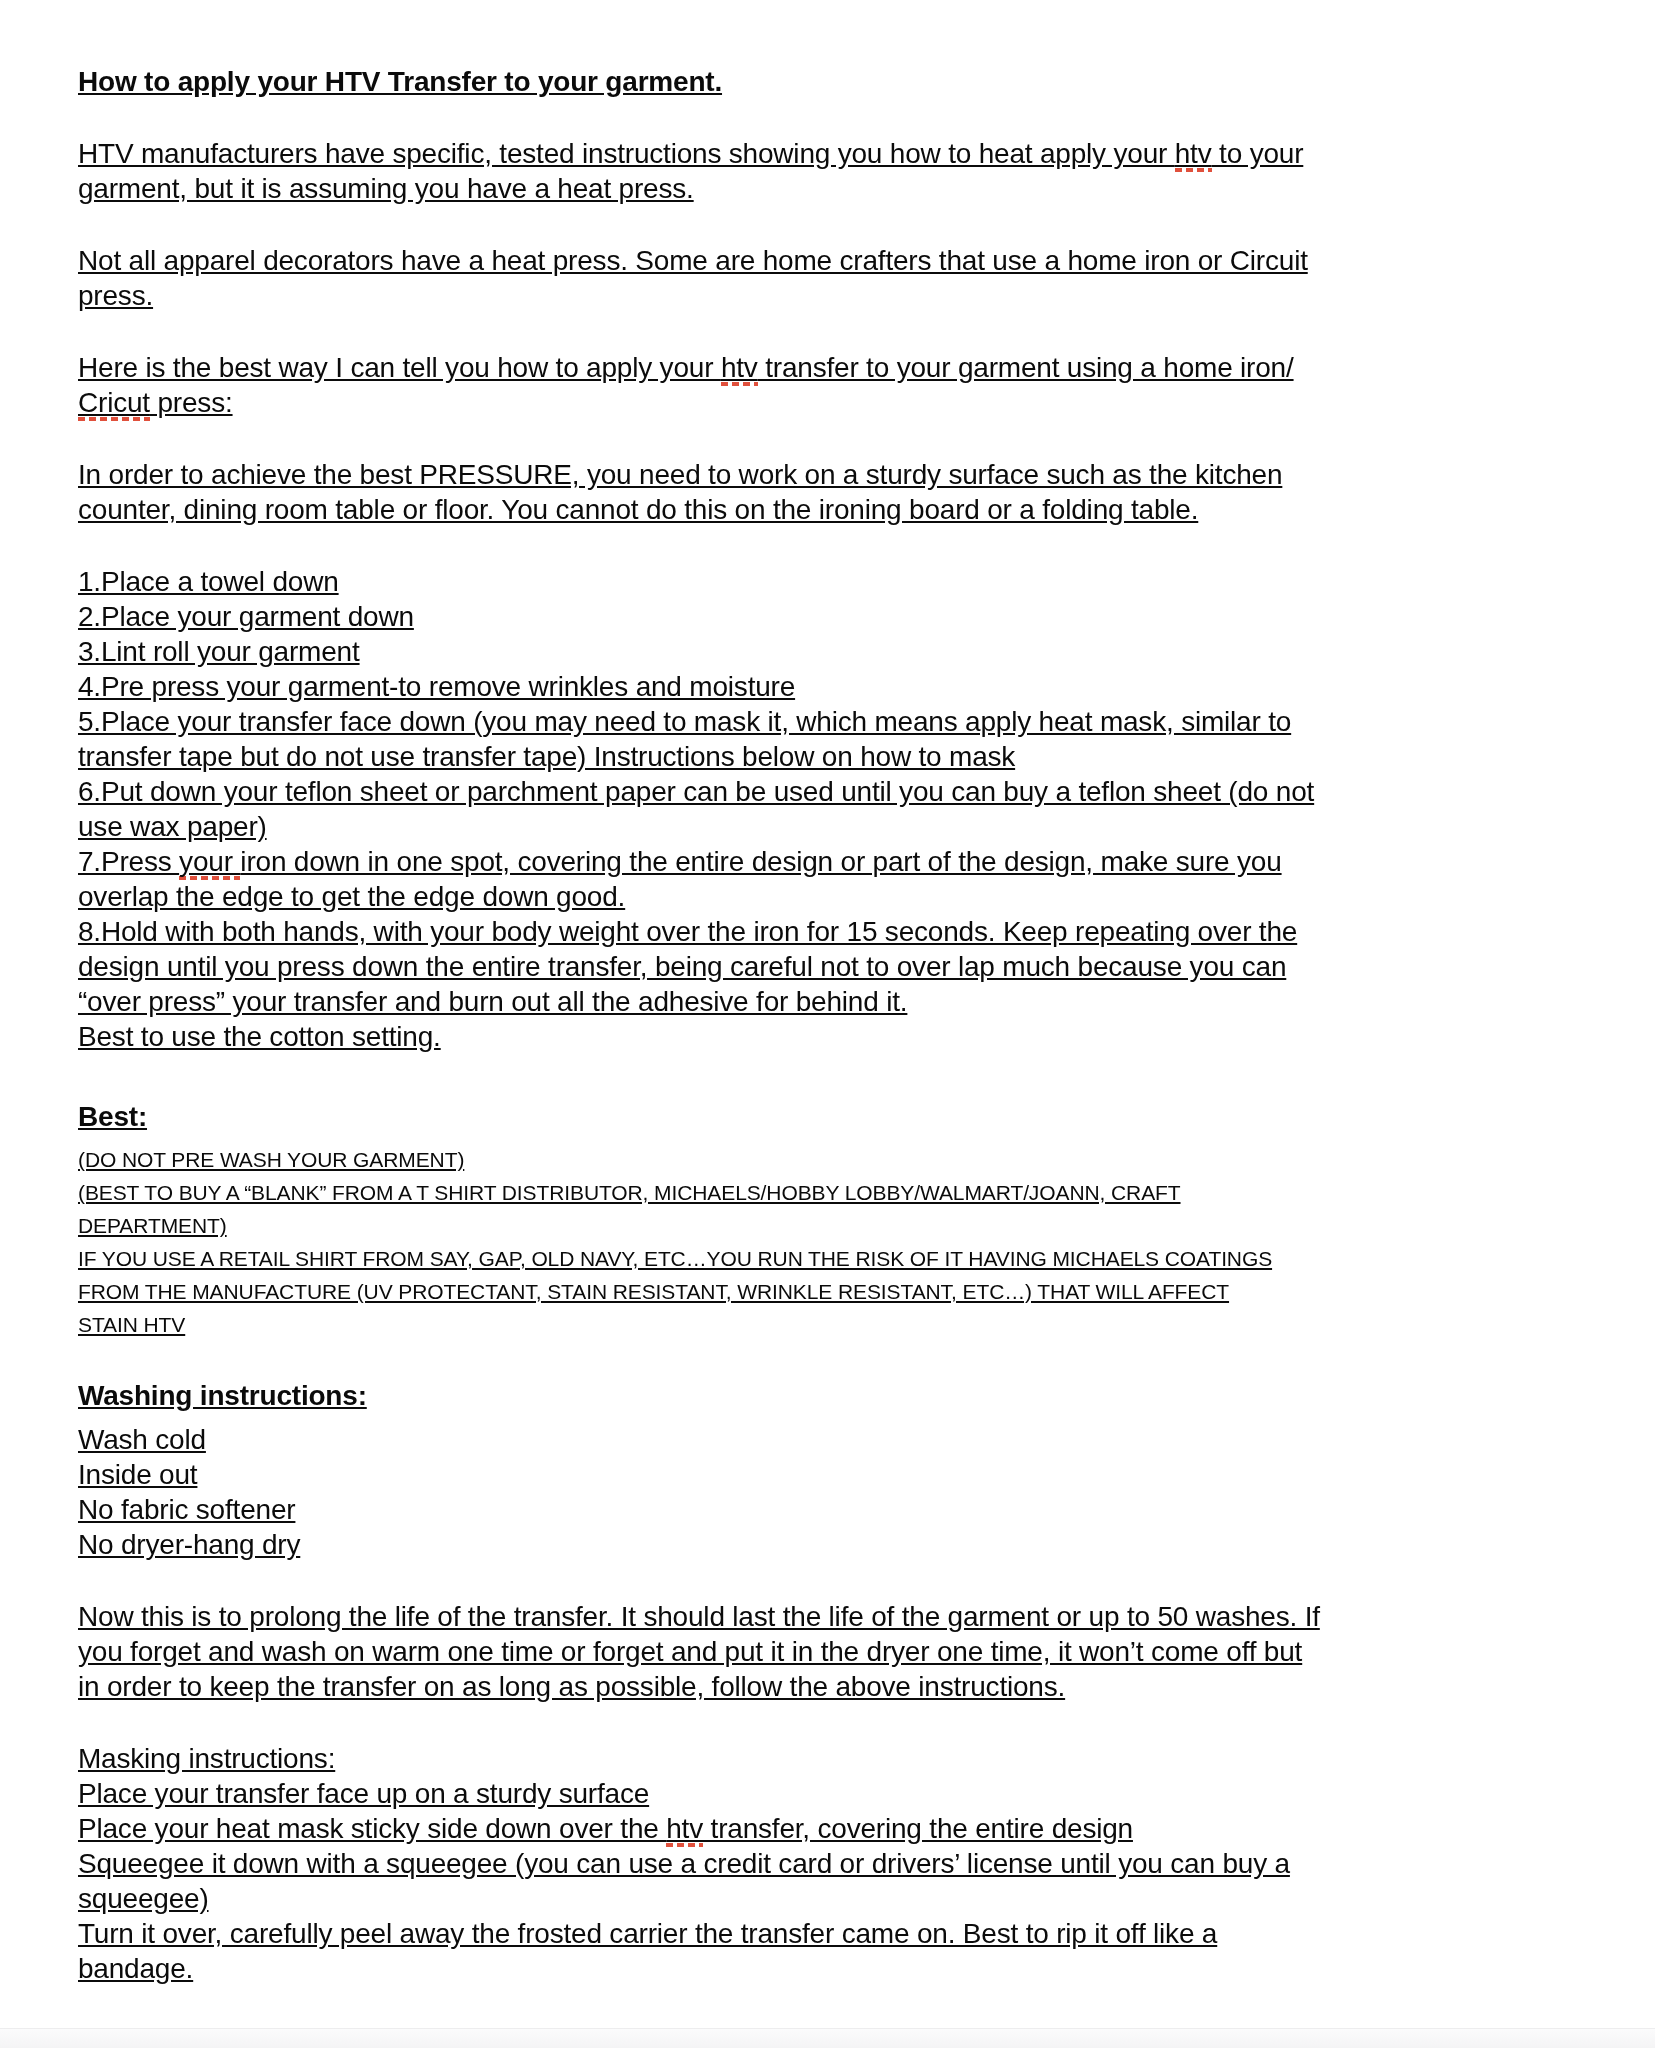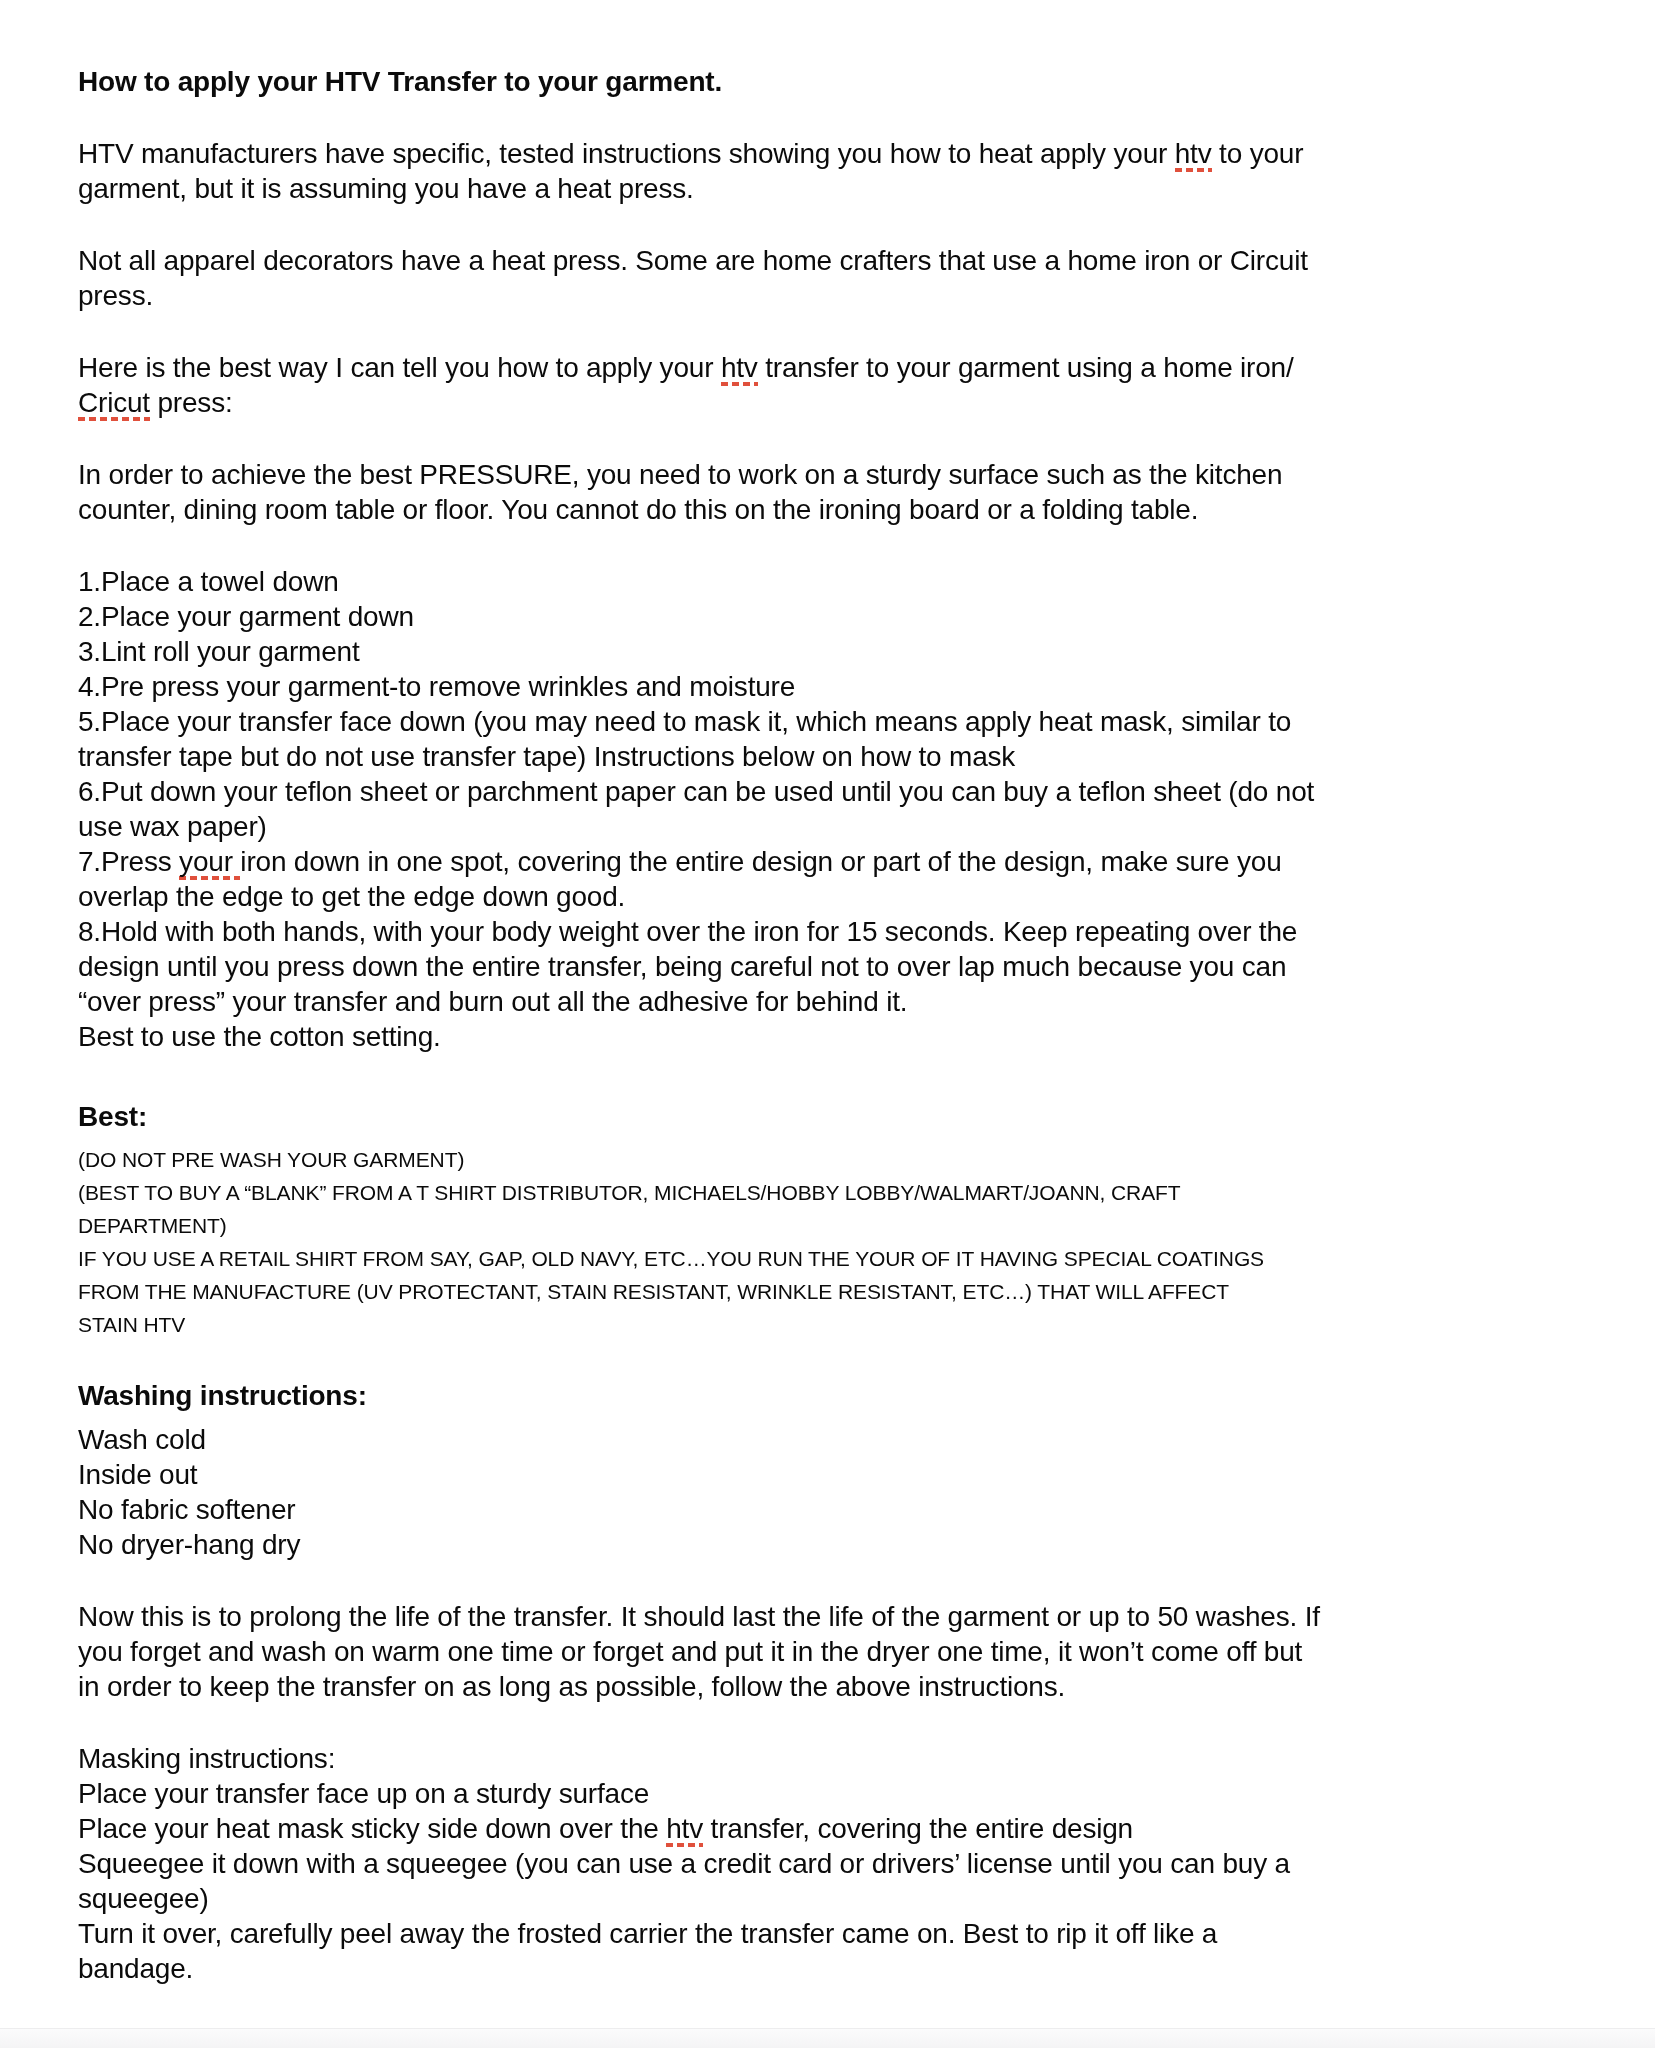--- a/index.html
+++ b/index.html
@@ -22,20 +22,21 @@
   }
   .block{margin-top:37px;}
   .block:first-child{margin-top:0;}
   .block.attached{margin-top:9px;}
   .block.section{margin-top:45px;}
   .line{
     font-size:28px;
     line-height:35px;
     white-space:pre;
     letter-spacing:-0.2px;
+    text-decoration:underline;
   }
   .title .line{font-weight:700;}
   .tips .line{
     font-size:21px;
     line-height:33px;
     letter-spacing:-0.1px;
   }
   .spell{
     background-image:repeating-linear-gradient(to right, var(--spell-color) 0 7px, transparent 7px 11px);
     background-repeat:no-repeat;
@@ -90,21 +91,21 @@
       <div class="line"><span>“over press” your transfer and burn out all the adhesive for behind it.</span></div>
       <div class="line"><span>Best to use the cotton setting.</span></div>
     </div>
     <div class="block title section">
       <div class="line"><span>Best:</span></div>
     </div>
     <div class="block tips attached">
       <div class="line"><span>(DO NOT PRE WASH YOUR GARMENT)</span></div>
       <div class="line"><span>(BEST TO BUY A “BLANK” FROM A T SHIRT DISTRIBUTOR, MICHAELS/HOBBY LOBBY/WALMART/JOANN, CRAFT</span></div>
       <div class="line"><span>DEPARTMENT)</span></div>
-      <div class="line"><span>IF YOU USE A RETAIL SHIRT FROM SAY, GAP, OLD NAVY, ETC…YOU RUN THE YOUR OF IT HAVING SPECIAL COATINGS</span></div>
+      <div class="line"><span>IF YOU USE A RETAIL SHIRT FROM SAY, GAP, OLD NAVY, ETC…YOU RUN THE RISK OF IT HAVING MICHAELS COATINGS</span></div>
       <div class="line"><span>FROM THE MANUFACTURE (UV PROTECTANT, STAIN RESISTANT, WRINKLE RESISTANT, ETC…) THAT WILL AFFECT</span></div>
       <div class="line"><span>STAIN HTV</span></div>
     </div>
     <div class="block title">
       <div class="line"><span>Washing instructions:</span></div>
     </div>
     <div class="block body attached">
       <div class="line"><span>Wash cold</span></div>
       <div class="line"><span>Inside out</span></div>
       <div class="line"><span>No fabric softener</span></div>

